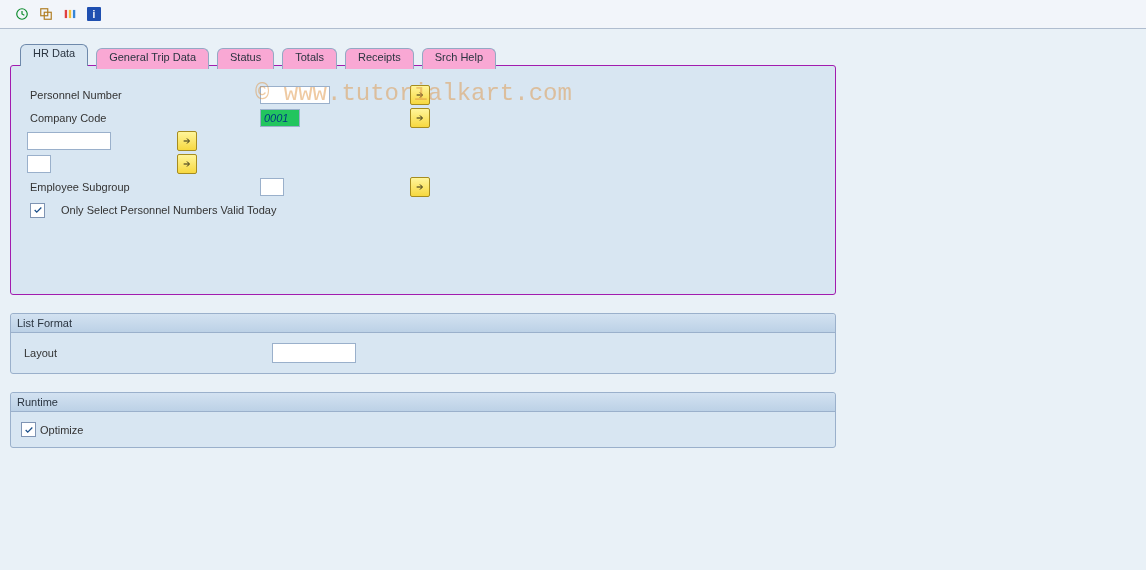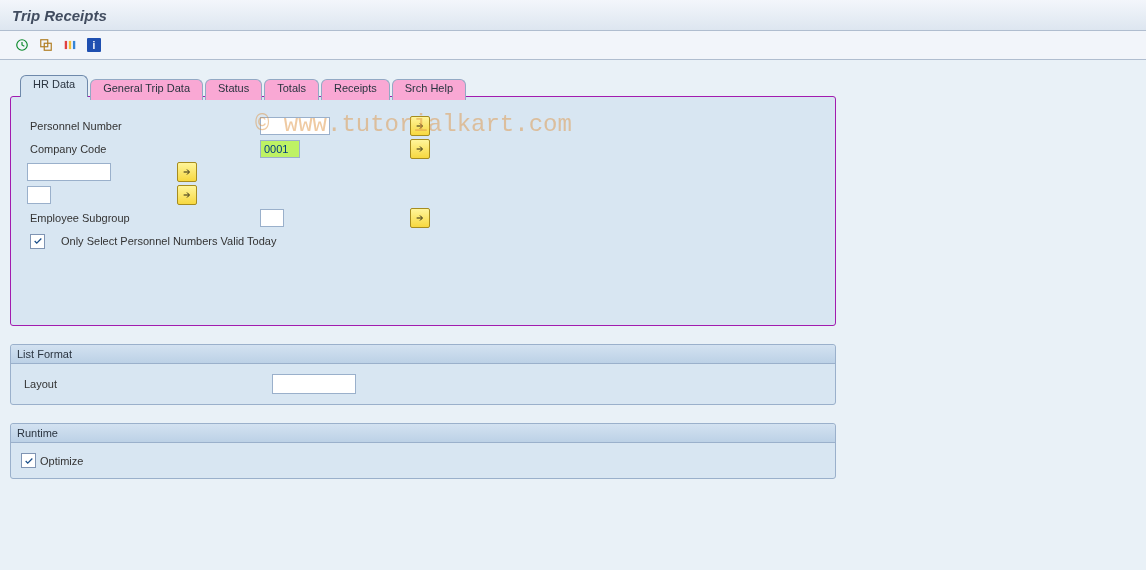--- a/index.html
+++ b/index.html
@@ -64,21 +64,21 @@
     flex: 1 1 auto;
     background: #e9f1f7;
     padding: 14px 10px 10px 10px;
     position: relative;
     border-top: 0;
   }
   
   .tab-row {
     display: flex;
     align-items: flex-end;
-    gap: 0;
+    gap: 6px;
     margin-left: 10px;
     position: relative;
     z-index: 2;
   }
   .tab {
     height: 18px;
     padding: 2px 12px 0 12px;
     background: #f9a8d4;
     border: 1px solid #93a9c4;
     border-bottom: none;
@@ -123,21 +123,22 @@
   }
   .field-input input[type="text"] {
     height: 16px;
     border: 1px solid #9ab0cb;
     background: #ffffff;
     font-size: 11px;
     padding: 0 3px;
     color: #003a80;
   }
   .field-input input.val-highlight {
-    background: #bef264;
+    background: #22c55e;
+    font-style: italic;
   }
   .input-w1 { width: 62px; }
   .input-w2 { width: 32px; }
   .input-w3 { width: 76px; }
   .input-w4 { width: 16px; }
   .arrow-btn {
     width: 18px;
     height: 18px;
     background: linear-gradient(to bottom,#fff59a,#f7d840);
     border: 1px solid #a68c1f;
@@ -196,23 +197,20 @@
   }
   .group .field-label { width: 248px; }
   .layout-input { width: 78px; height:16px; border:1px solid #9ab0cb; background:#fff; }
   .icon-info { background:#1f4fb0; color:#fff; font-weight:bold; width:14px; height:14px; font-size:10px; border-radius:1px; }
 </style>
 </head>
 <body>
 
 <div class="window">
 
-  <div class="title-bar">
-    <span>Trip Receipts</span>
-  </div>
 
   <div class="toolbar">
     <span class="tb-btn" title="Execute">
       <svg width="14" height="14" viewBox="0 0 24 24">
           <circle cx="12" cy="12" r="9" fill="none" stroke="#0a8a2a" stroke-width="2"></circle>
           <path d="M12 7v5l4 2" stroke="#0a8a2a" stroke-width="2" fill="none"></path>
         </svg>
     </span>
     <span class="tb-btn" title="Create">
       <svg width="14" height="14" viewBox="0 0 24 24">

